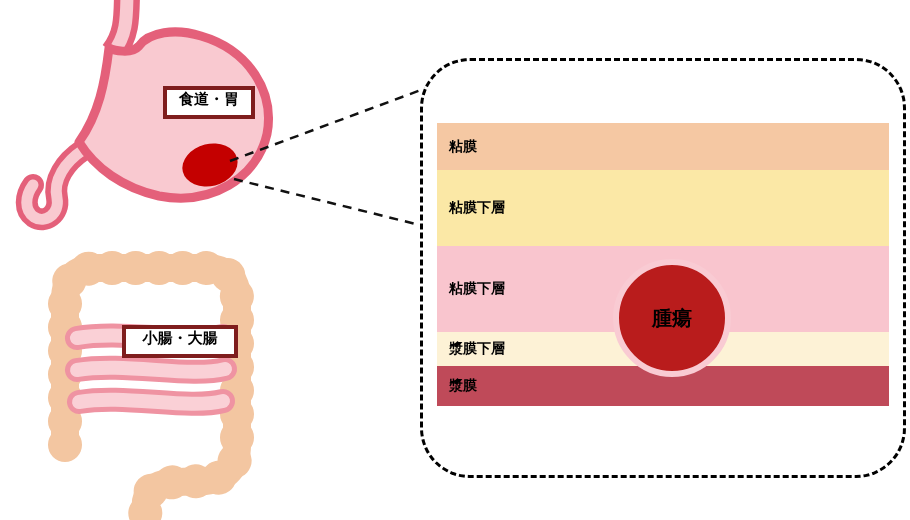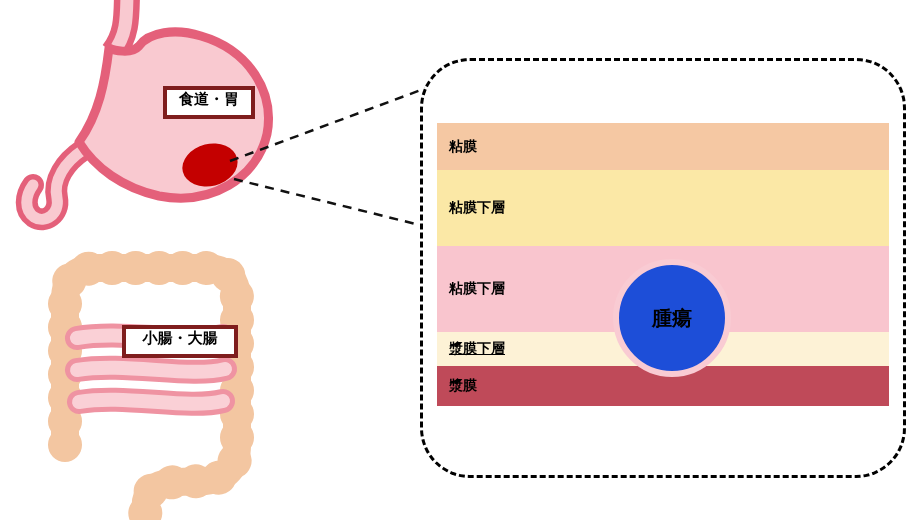--- a/index.html
+++ b/index.html
@@ -40,21 +40,21 @@
     width:100%;
     display:flex;align-items:center;
     box-sizing:border-box;
     padding-left:12px;
   }
   .layer .layer-name{font-size:14px;font-weight:600;color:#000;}
   .layer-0{height:47px;}
   .layer-1{height:40px;}
   .layer-2{height:76px;}
   .layer-3{height:86px;}
-  .layer-4{height:34px;text-decoration:underline;}
+  .layer-4{height:34px;}
   .layer-5{height:40px;}
 
   
   #tumor{
     position:absolute;left:613px;top:259px;width:106px;height:106px;
     border-radius:50%;
     border:6px solid #f9cbd3;
     display:flex;align-items:center;justify-content:center;
     z-index:4;
     box-sizing:content-box;
@@ -123,17 +123,17 @@
       <span class="layer-name">粘膜下層</span>
     </div>
     <div class="layer layer-4" style="background-color: rgb(253, 242, 214);">
       <span class="layer-name">漿膜下層</span>
     </div>
     <div class="layer layer-5" style="background-color: rgb(191, 74, 89);">
       <span class="layer-name">漿膜</span>
     </div>
   </div>
 
-  <div id="tumor" style="background-color: #1d4ed8; border-color: rgb(249, 203, 211);">
+  <div id="tumor" style="background-color: #b91c1c; border-color: rgb(249, 203, 211);">
     <span class="tumor-text">腫瘍</span>
   </div>
 
 </div>
 
 </body></html>

